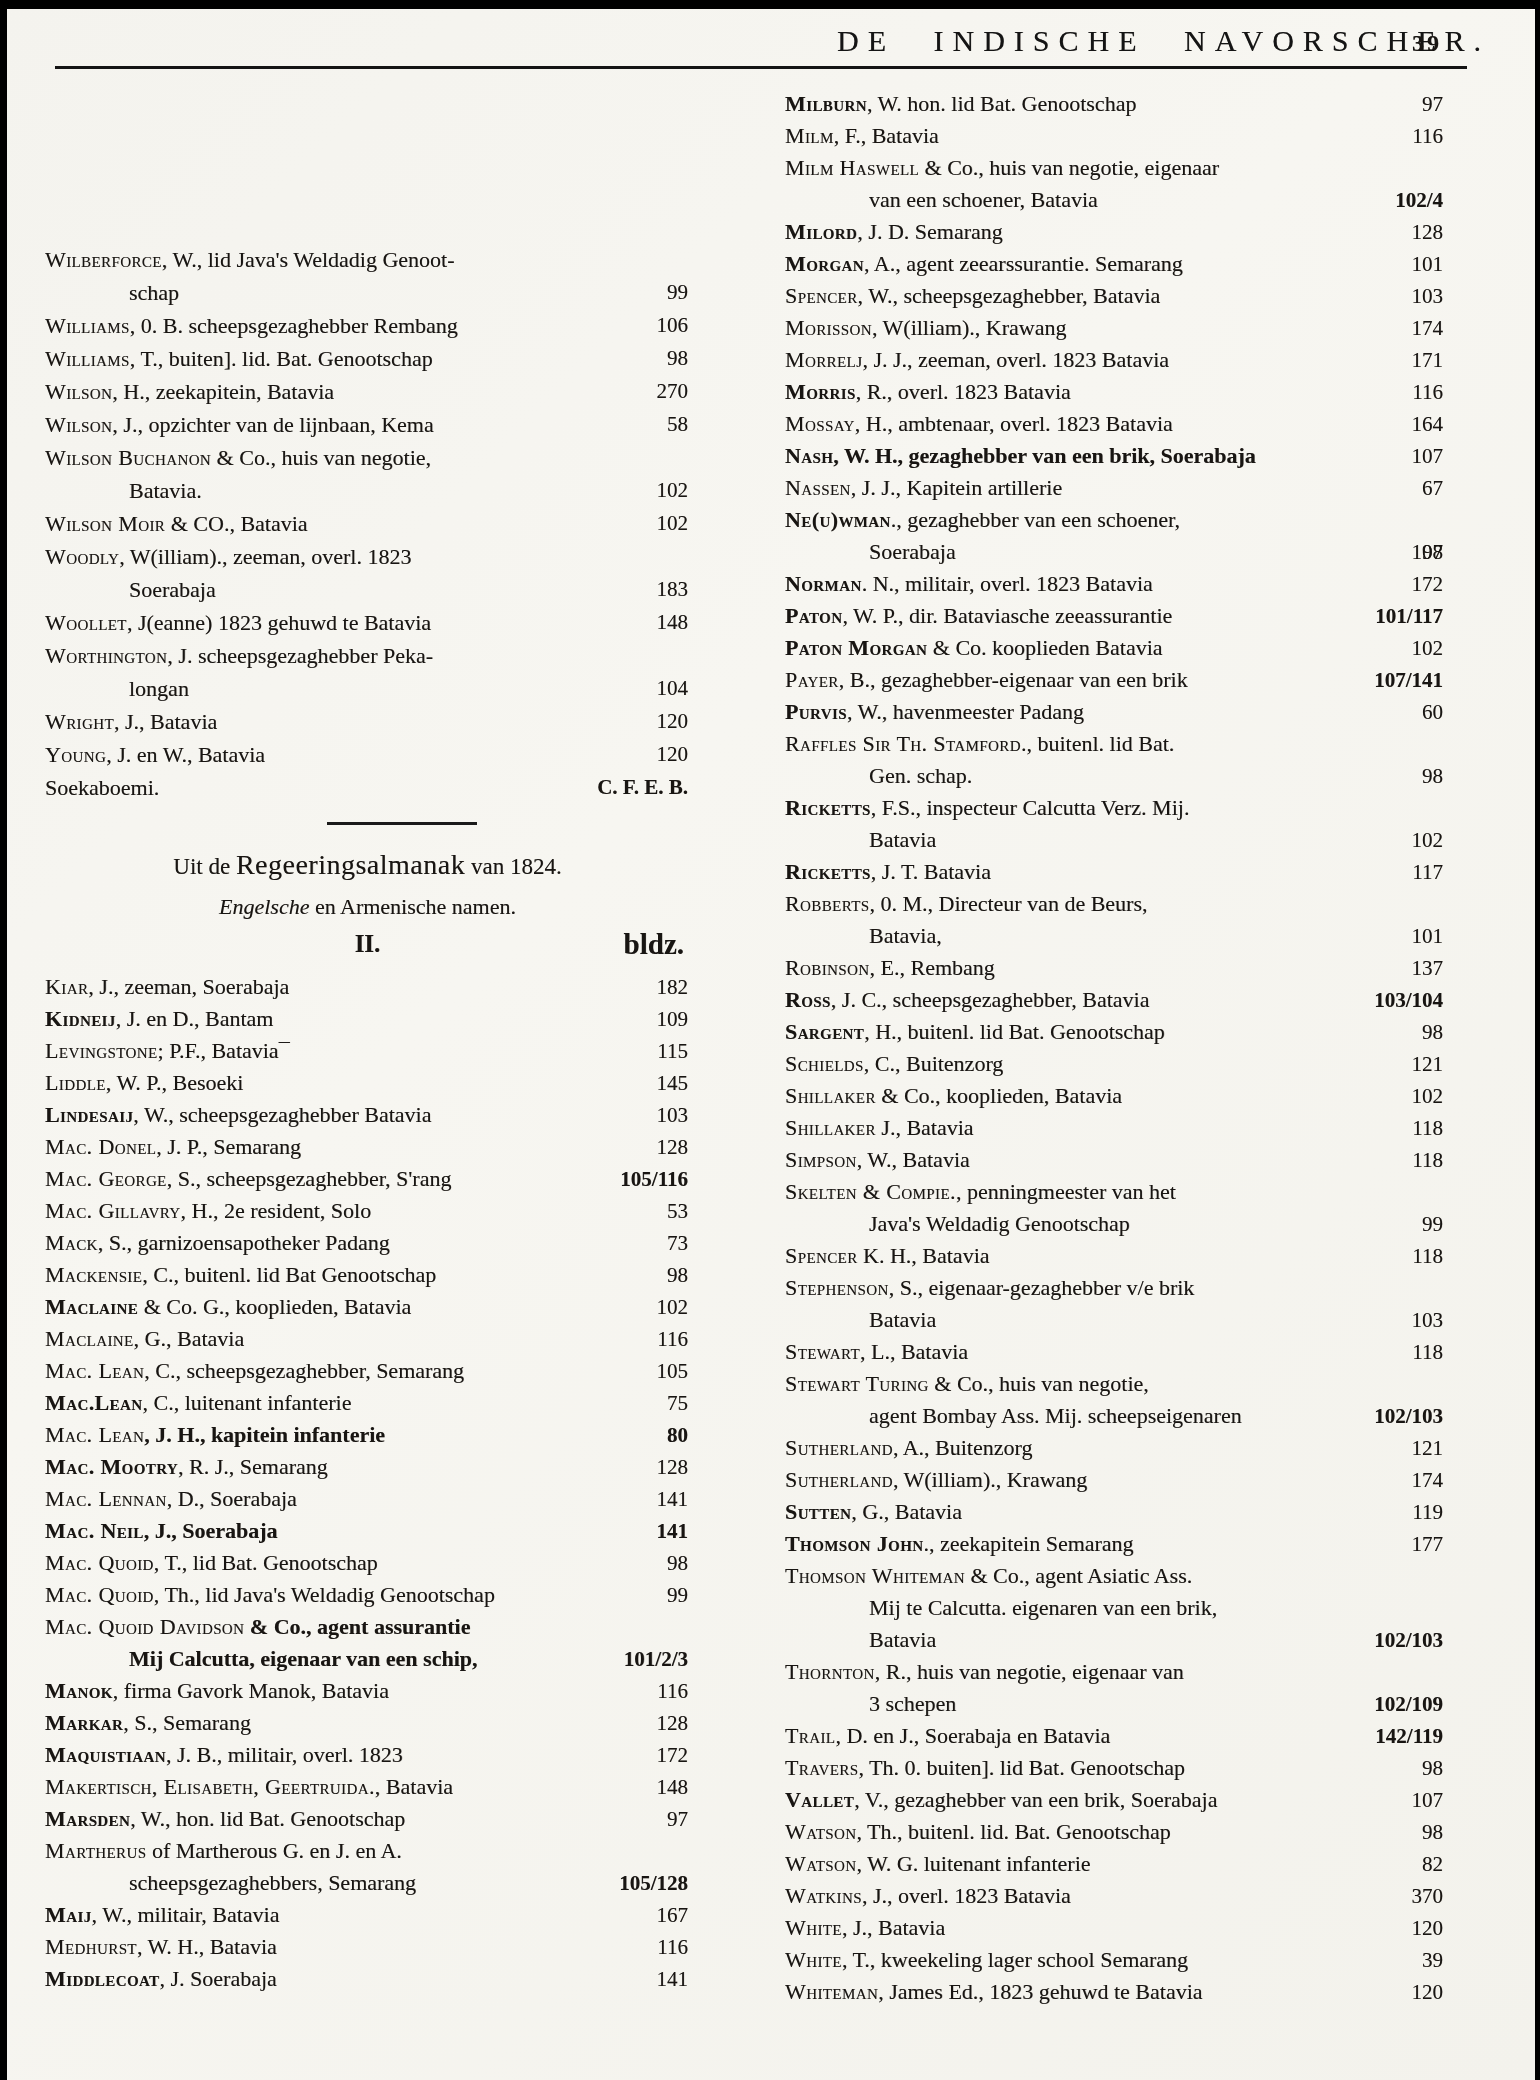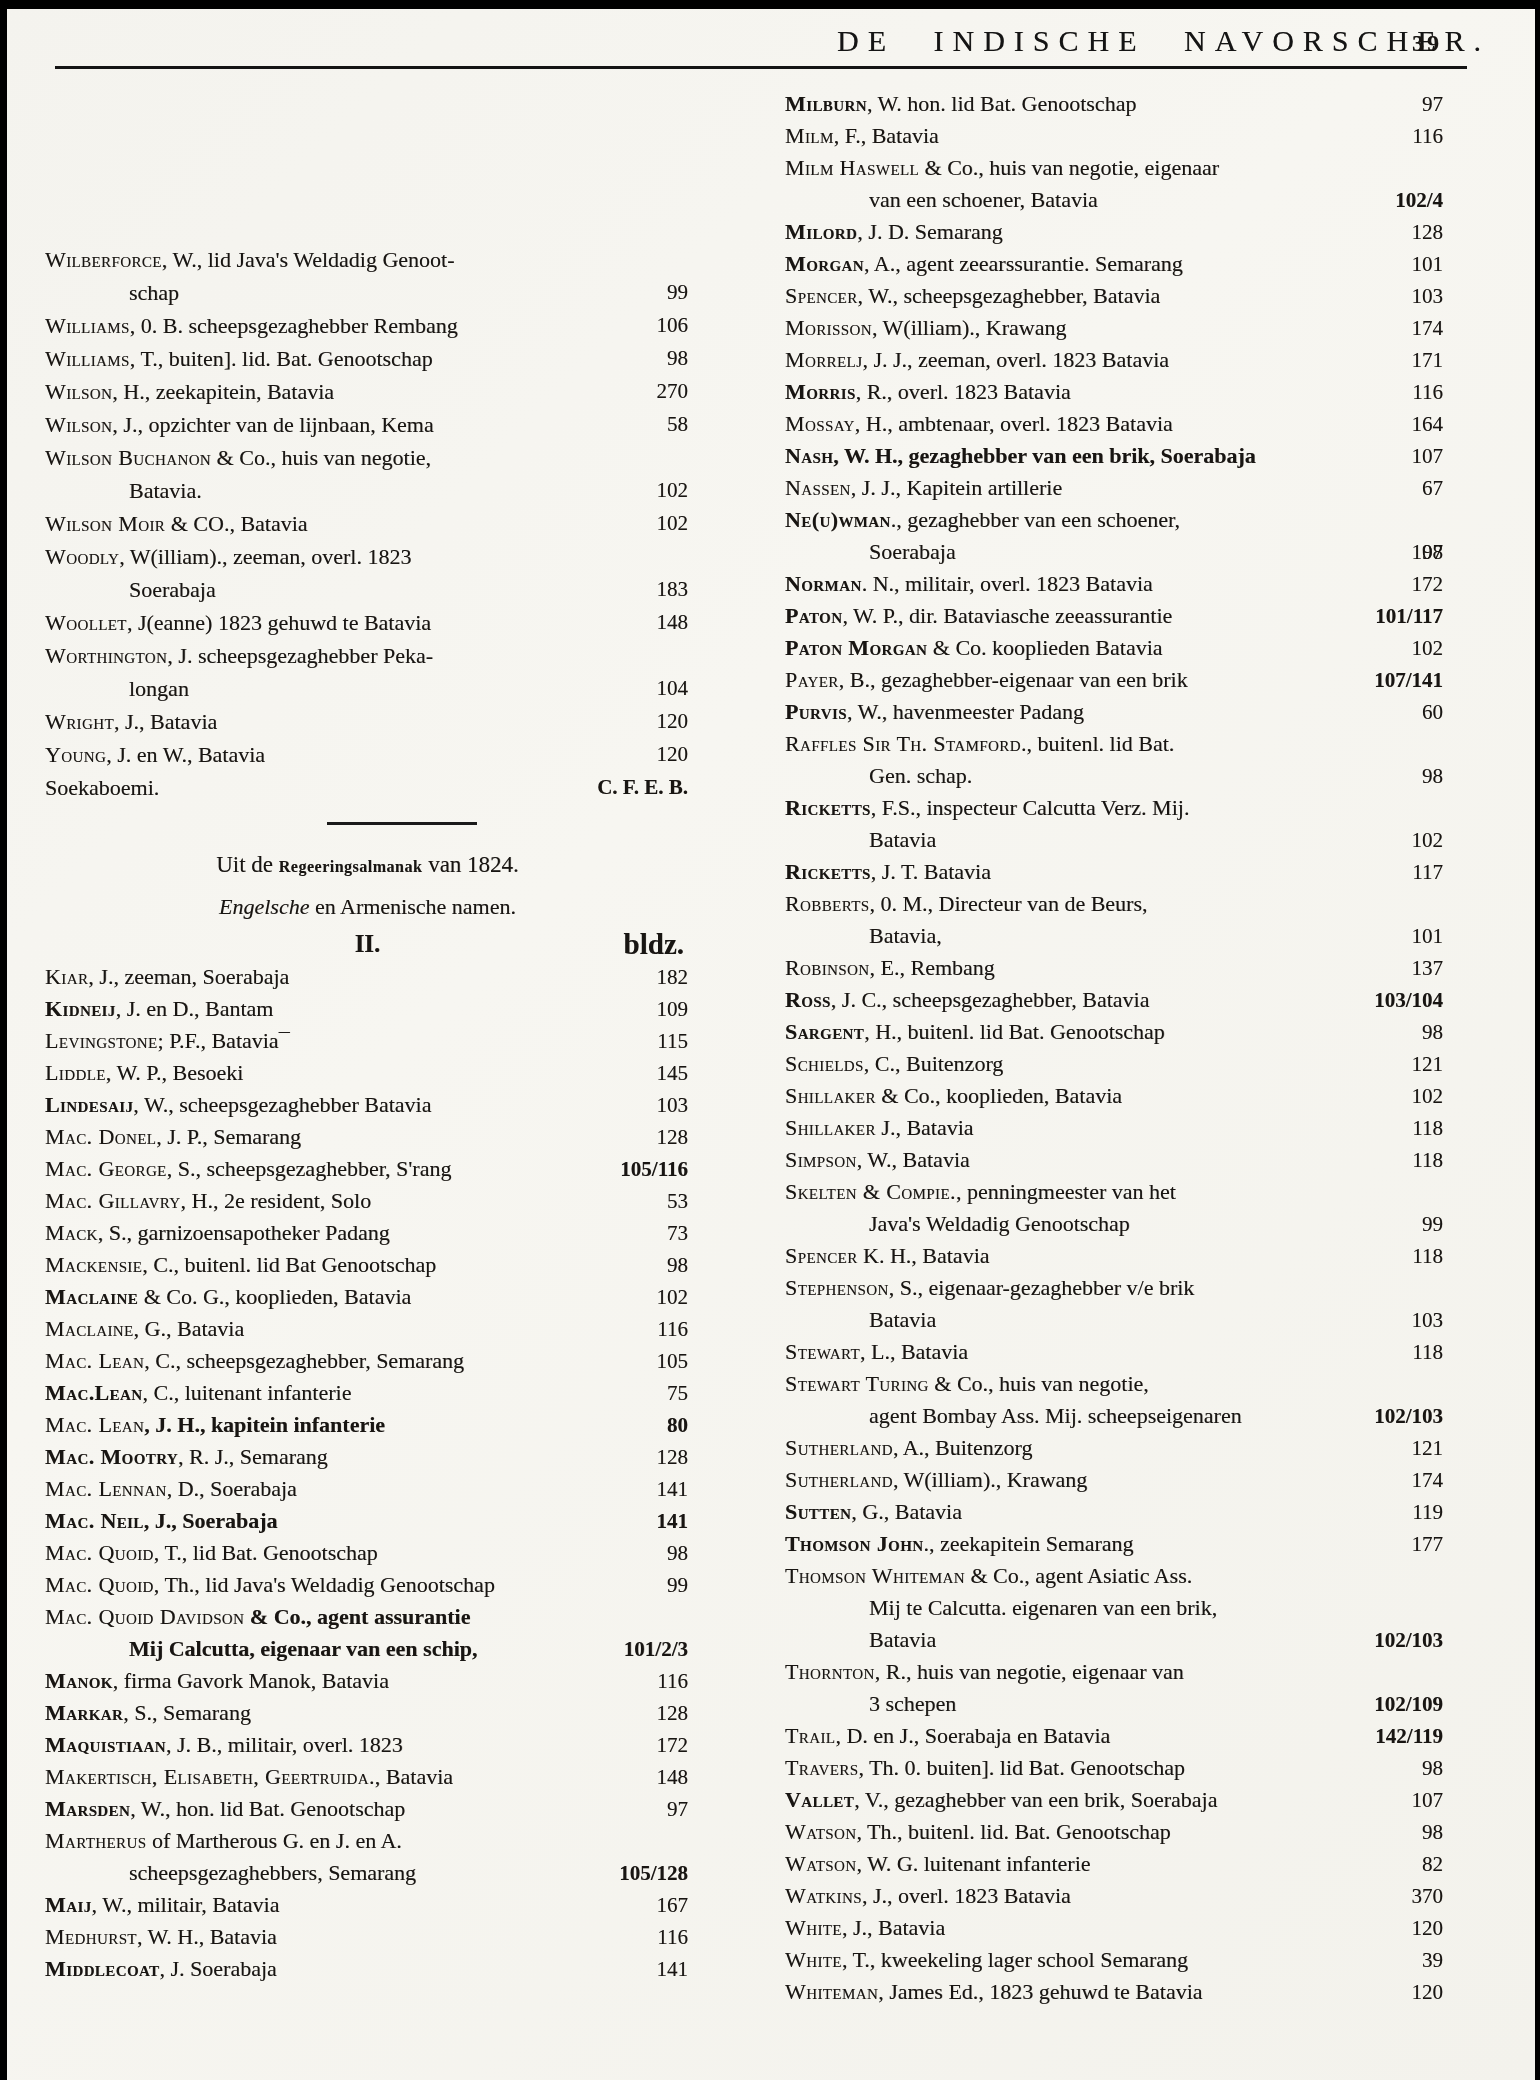--- a/index.html
+++ b/index.html
@@ -36,27 +36,27 @@
   .cont{padding-left:84px;}
   .num{
     position:absolute;right:2px;bottom:0;white-space:nowrap;
     font-size:21px;line-height:inherit;
   }
   .nm{font-variant:small-caps;letter-spacing:0.4px;}
   .b7{font-weight:700;}
 
   .sec-divider{width:150px;height:3px;background:#1a1a1a;margin:18px 0 0 282px;}
   .h1{margin-top:24px;text-align:center;font-size:23px;}
-  .h1 .hb{font-weight:700;font-size:16px;letter-spacing:0.5px;}
+  .h1 .hb{font-weight:400;font-size:28px;letter-spacing:0.5px;}
   .h2{margin-top:8px;text-align:center;font-size:22px;}
   .h2 .it{font-style:italic;margin-top:36px;}
   .h3{margin-top:4px;position:relative;text-align:center;font-size:25px;
       font-weight:700;height:34px;line-height:34px;}
   .h3 .bldz{position:absolute;right:6px;top:0;font-size:29px;font-weight:700;}
-  #left-list{margin-top:0;}
+  #left-list{margin-top:10px;}
 </style>
 </head>
 <body>
 
 <div class="page">
   <div class="edge-t"></div>
   <div class="edge-l"></div>
   <div class="edge-r"></div>
 
   <div class="title">DE INDISCHE NAVORSCHER.</div>

